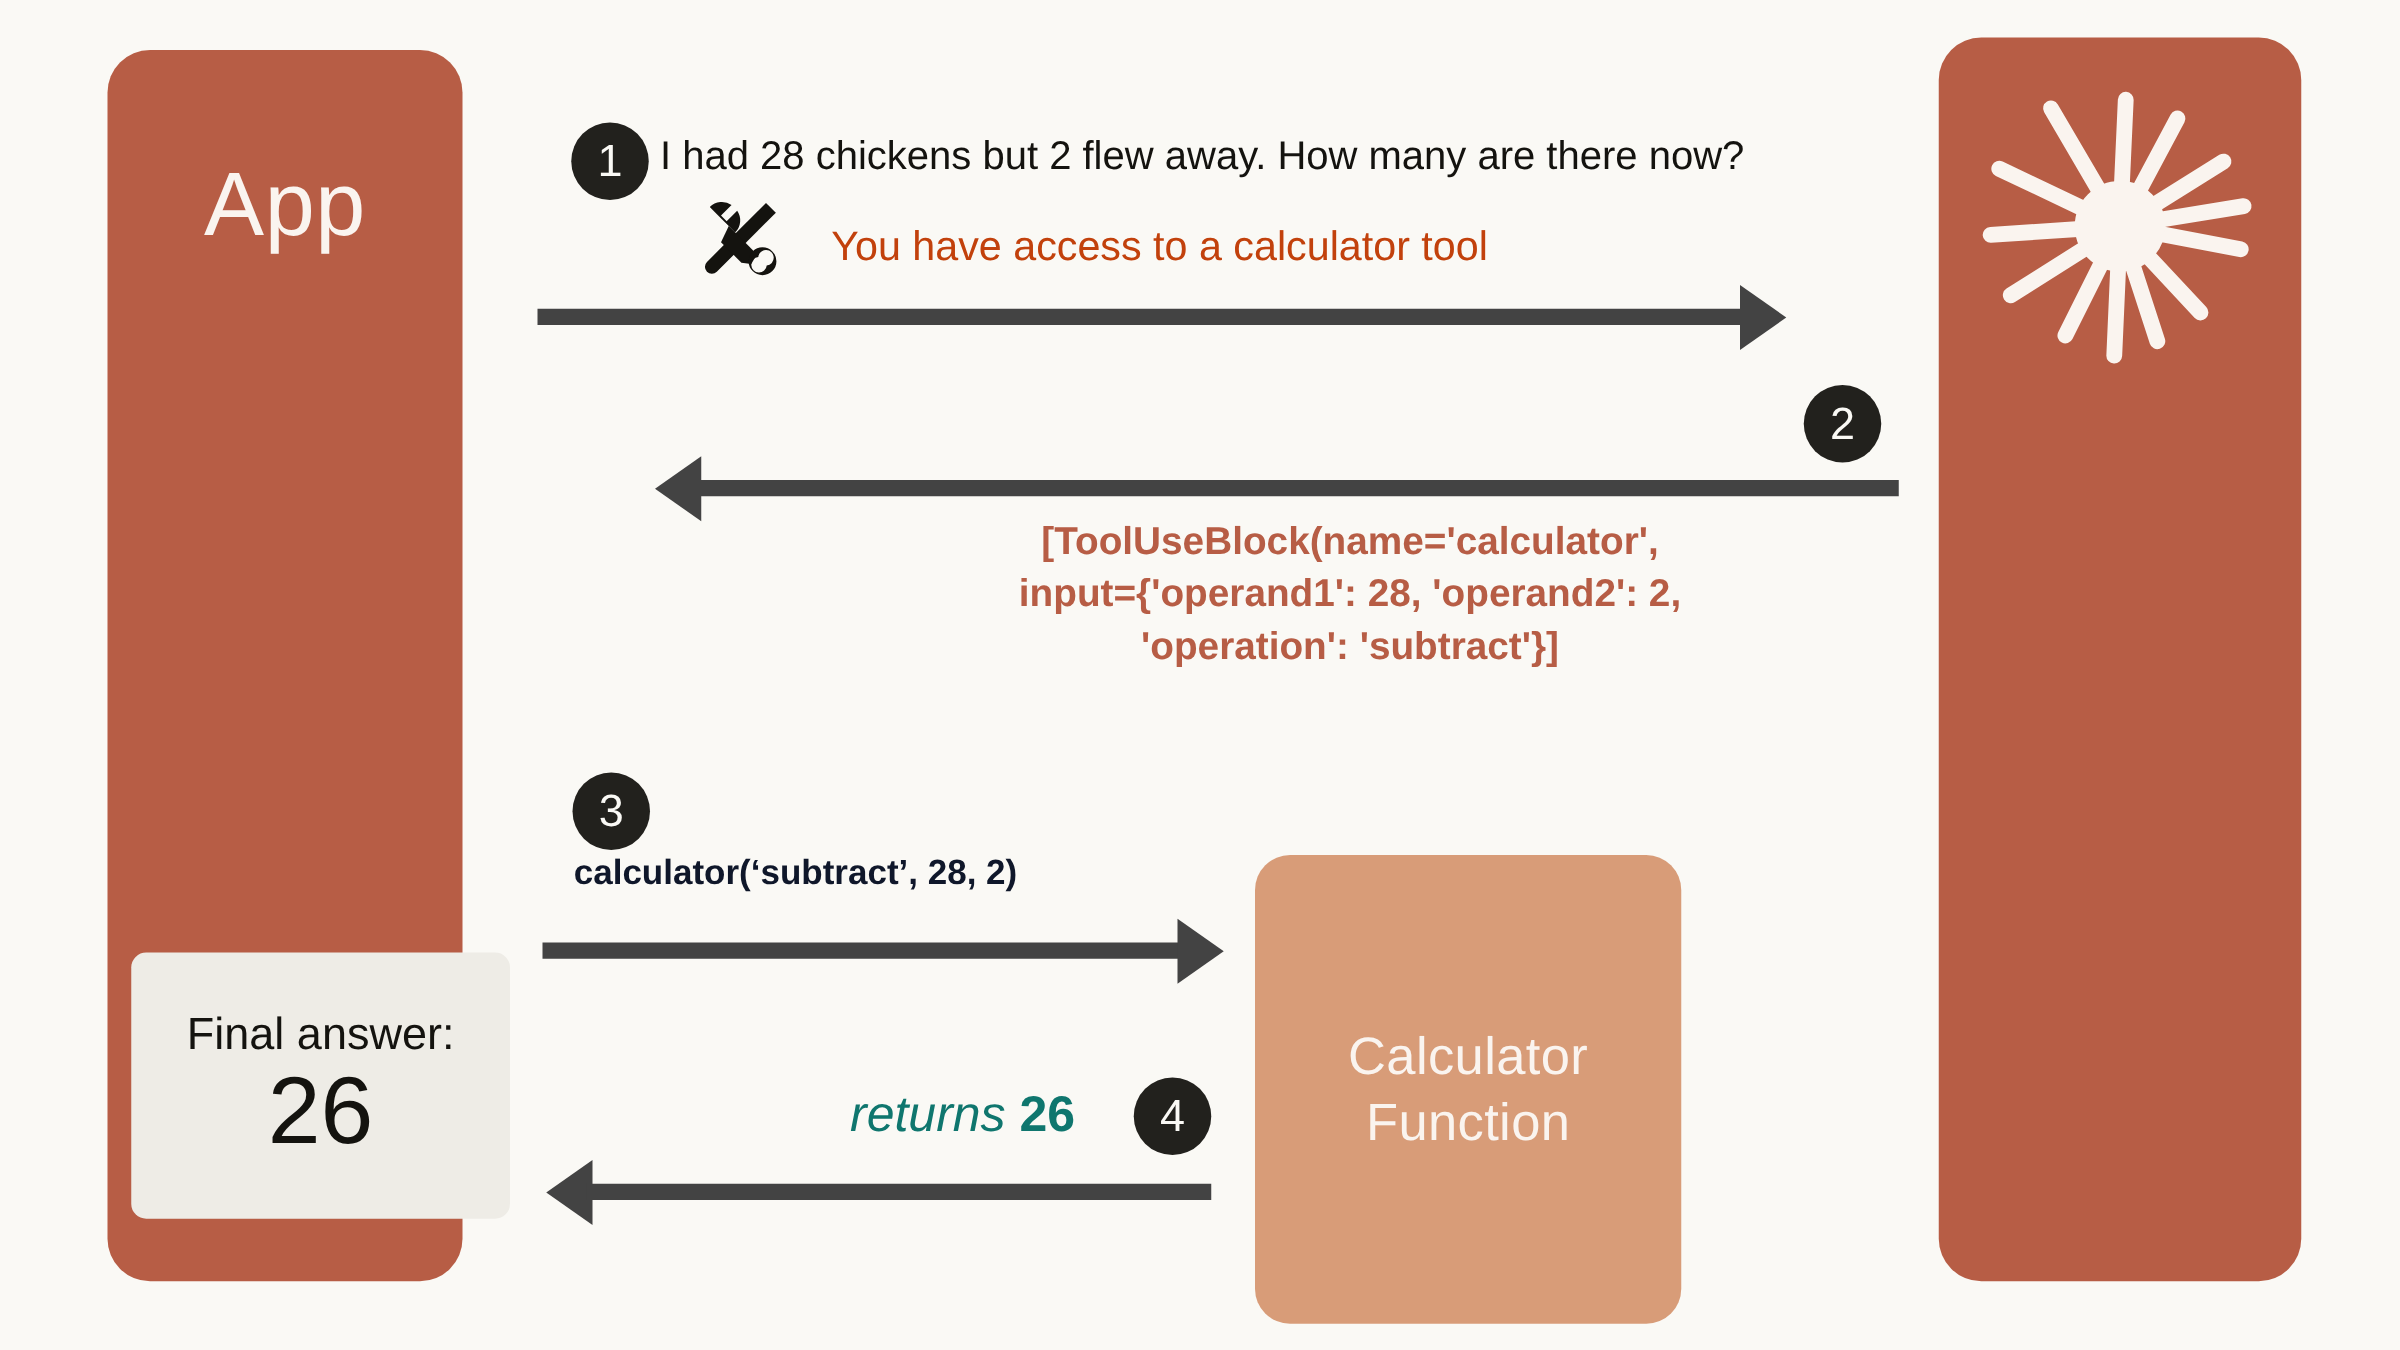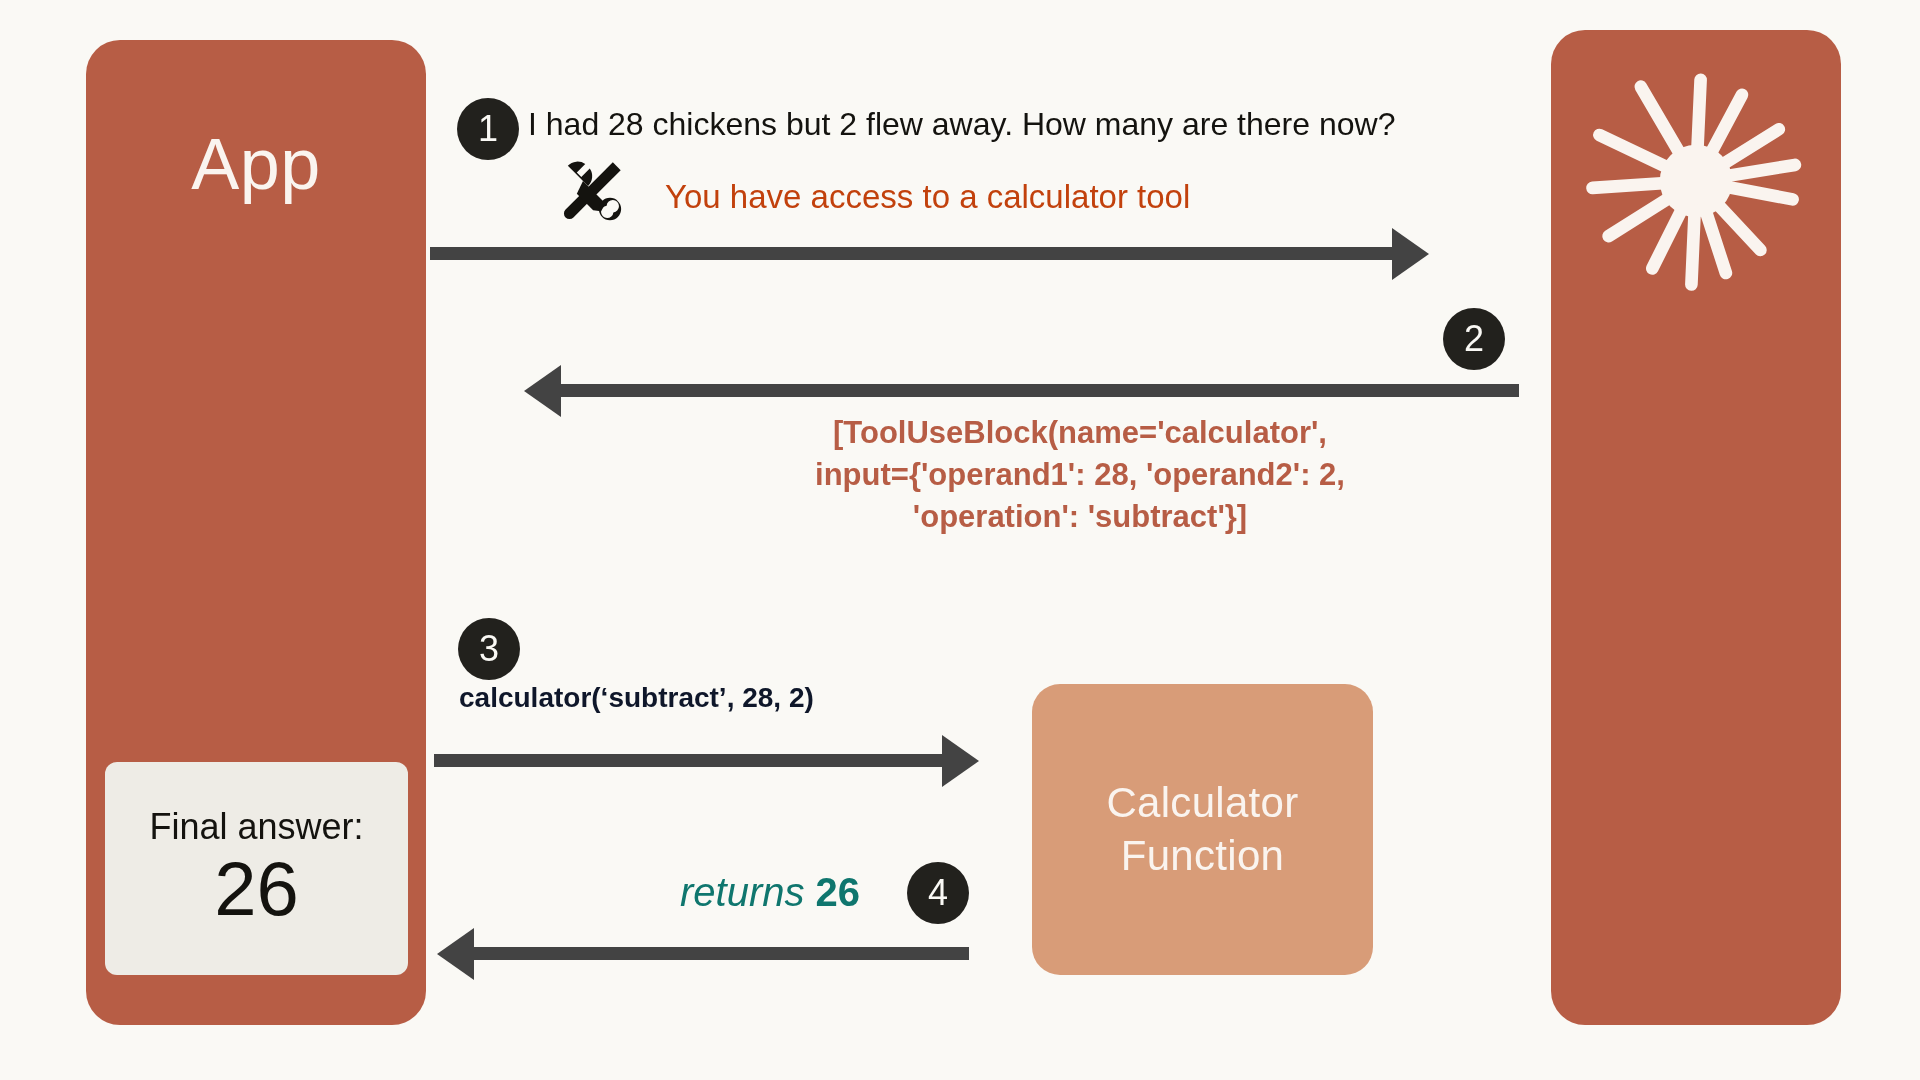--- a/index.html
+++ b/index.html
@@ -22,21 +22,21 @@
     position: absolute;
     background: #B75D45;
     border-radius: 34px;
     display: flex;
     flex-direction: column;
     align-items: center;
   }
   #app-panel {
     left: 86px;
     top: 40px;
-    width: 340px;
+    width: 284px;
     height: 985px;
   }
   #model-panel {
     left: 1551px;
     top: 30px;
     width: 290px;
     height: 995px;
   }
   .panel-title {
     color: #FAF4EF;
@@ -79,24 +79,24 @@
   #final-answer-value {
     font-size: 76px;
     color: #14130F;
     line-height: 1.05;
     font-weight: 400;
   }
 
   
   #calculator-box {
     position: absolute;
-    left: 1032px;
+    left: 1004px;
     top: 684px;
     width: 341px;
-    height: 291px;
+    height: 375px;
     background: #D89C78;
     border-radius: 28px;
     display: flex;
     flex-direction: column;
     align-items: center;
     justify-content: center;
   }
   #calculator-box .box-line {
     color: #FAF4EF;
     font-size: 42px;

